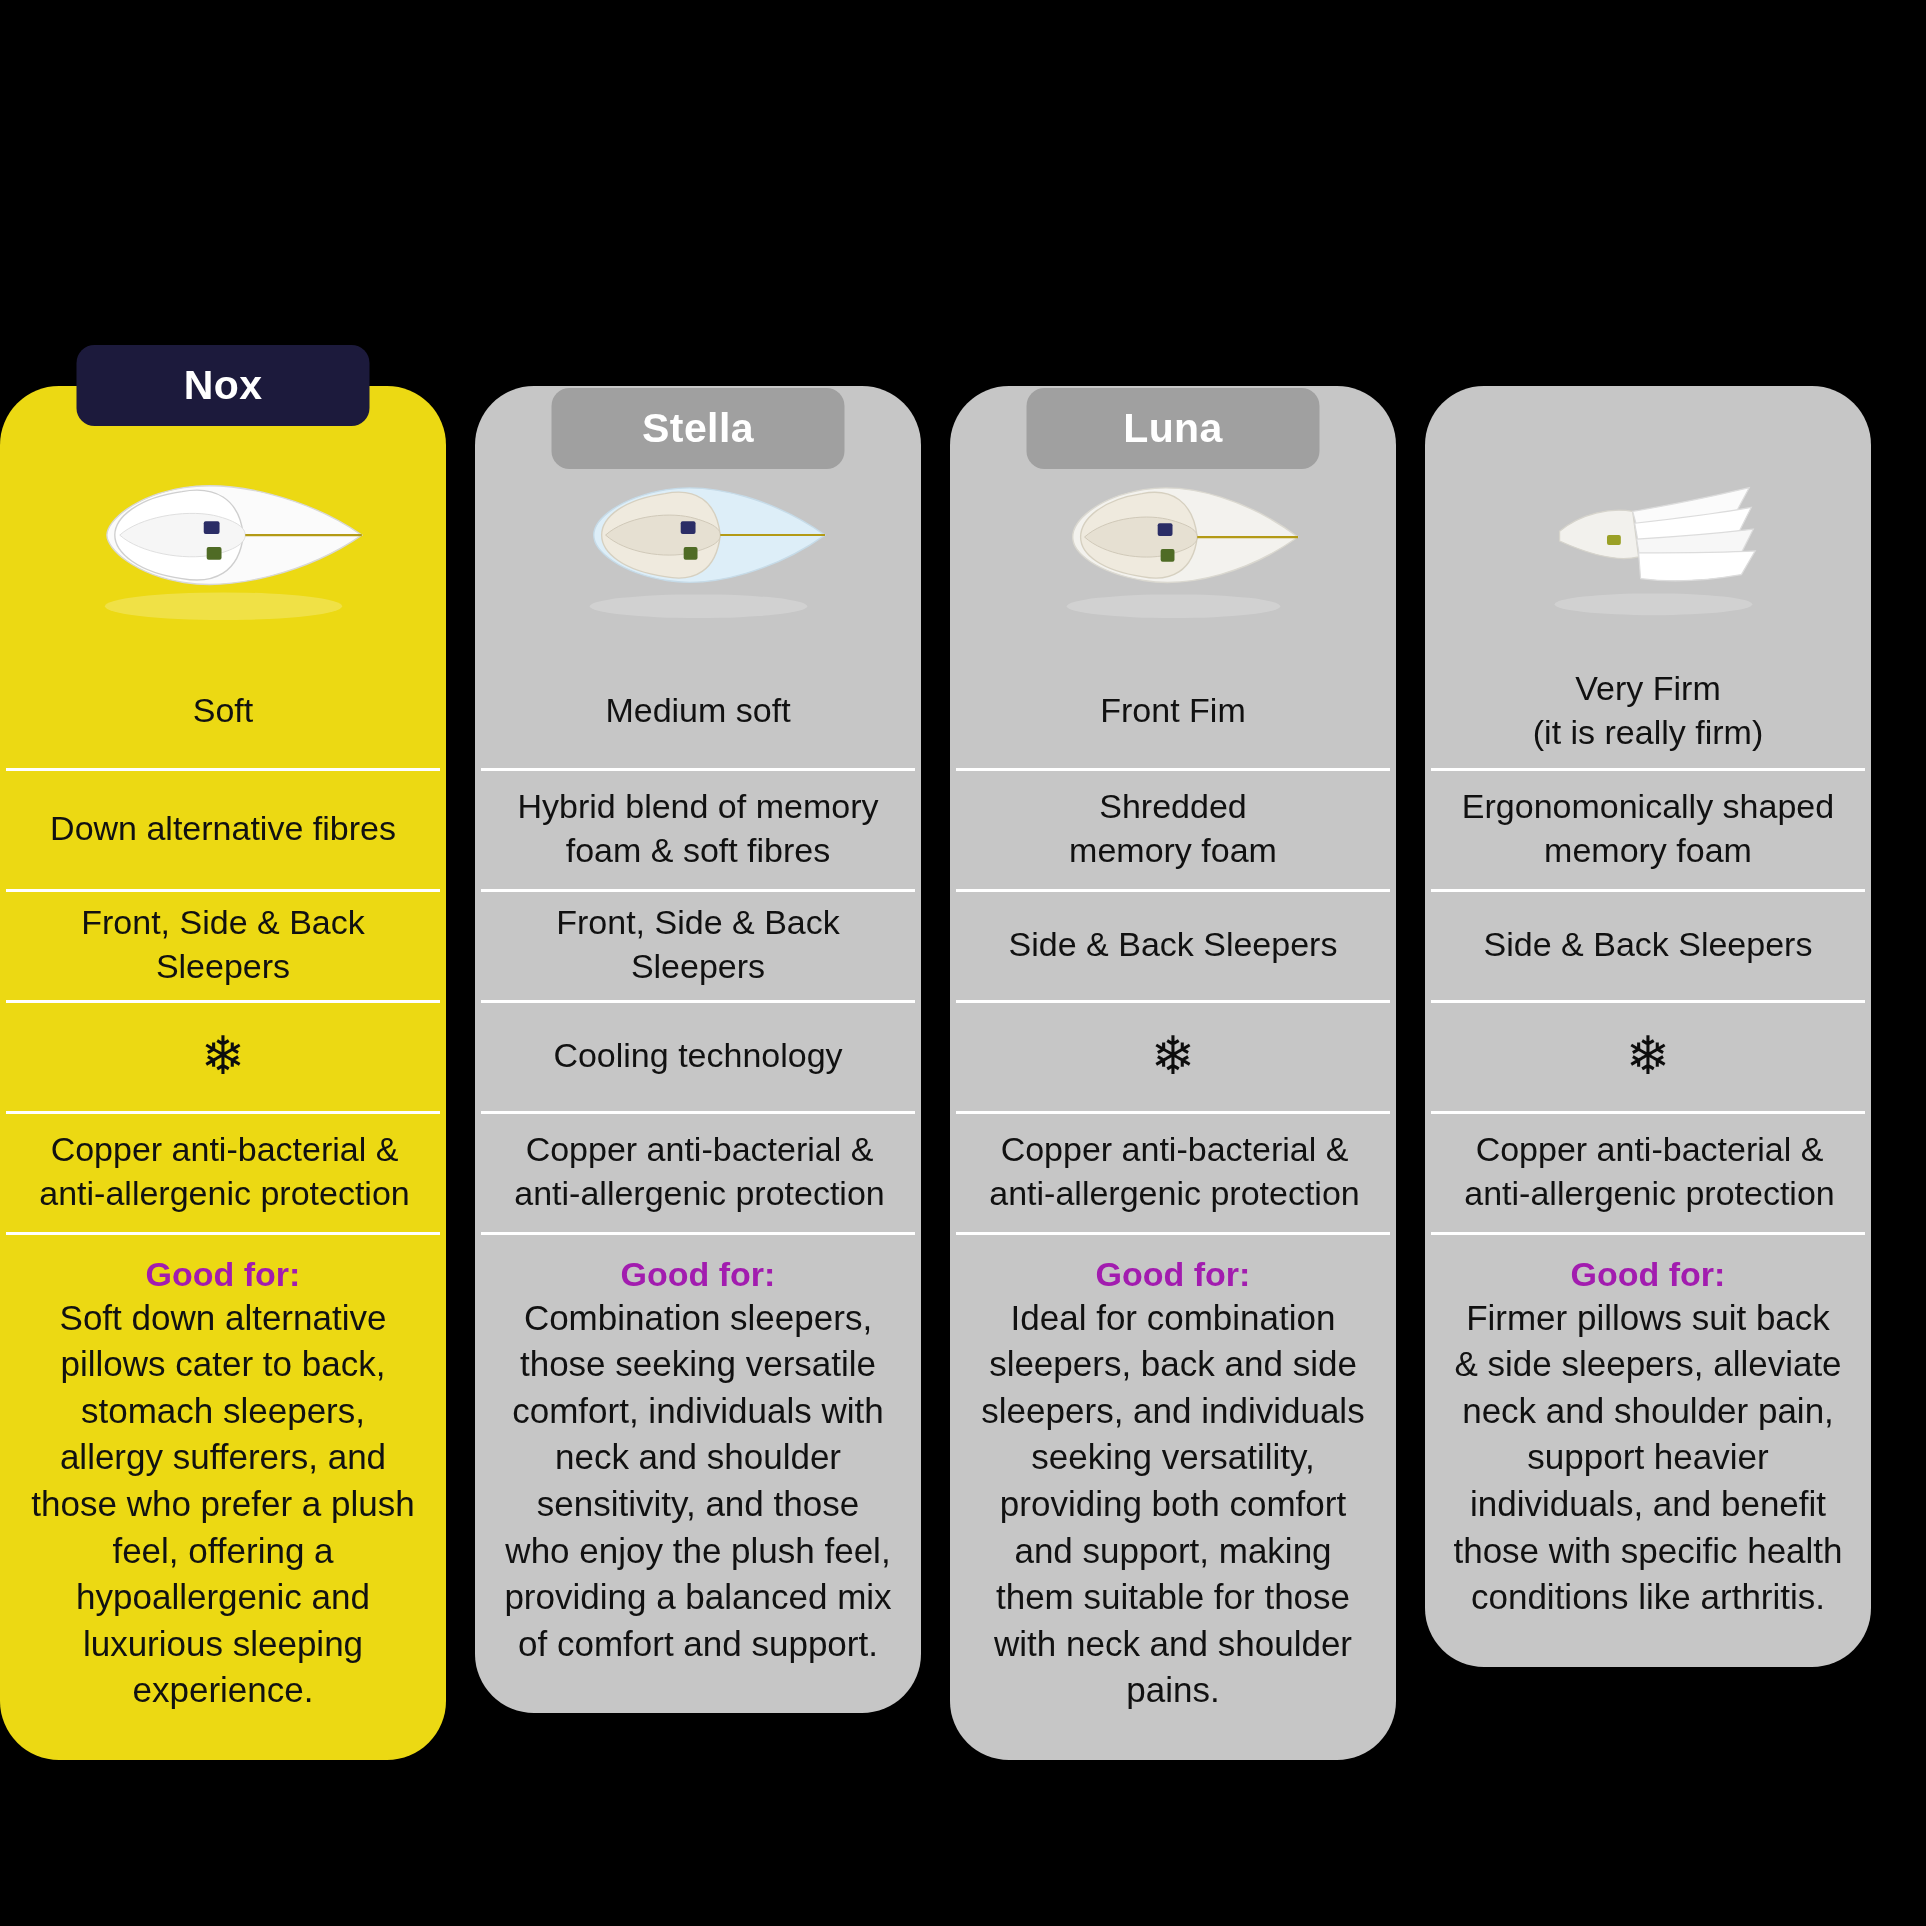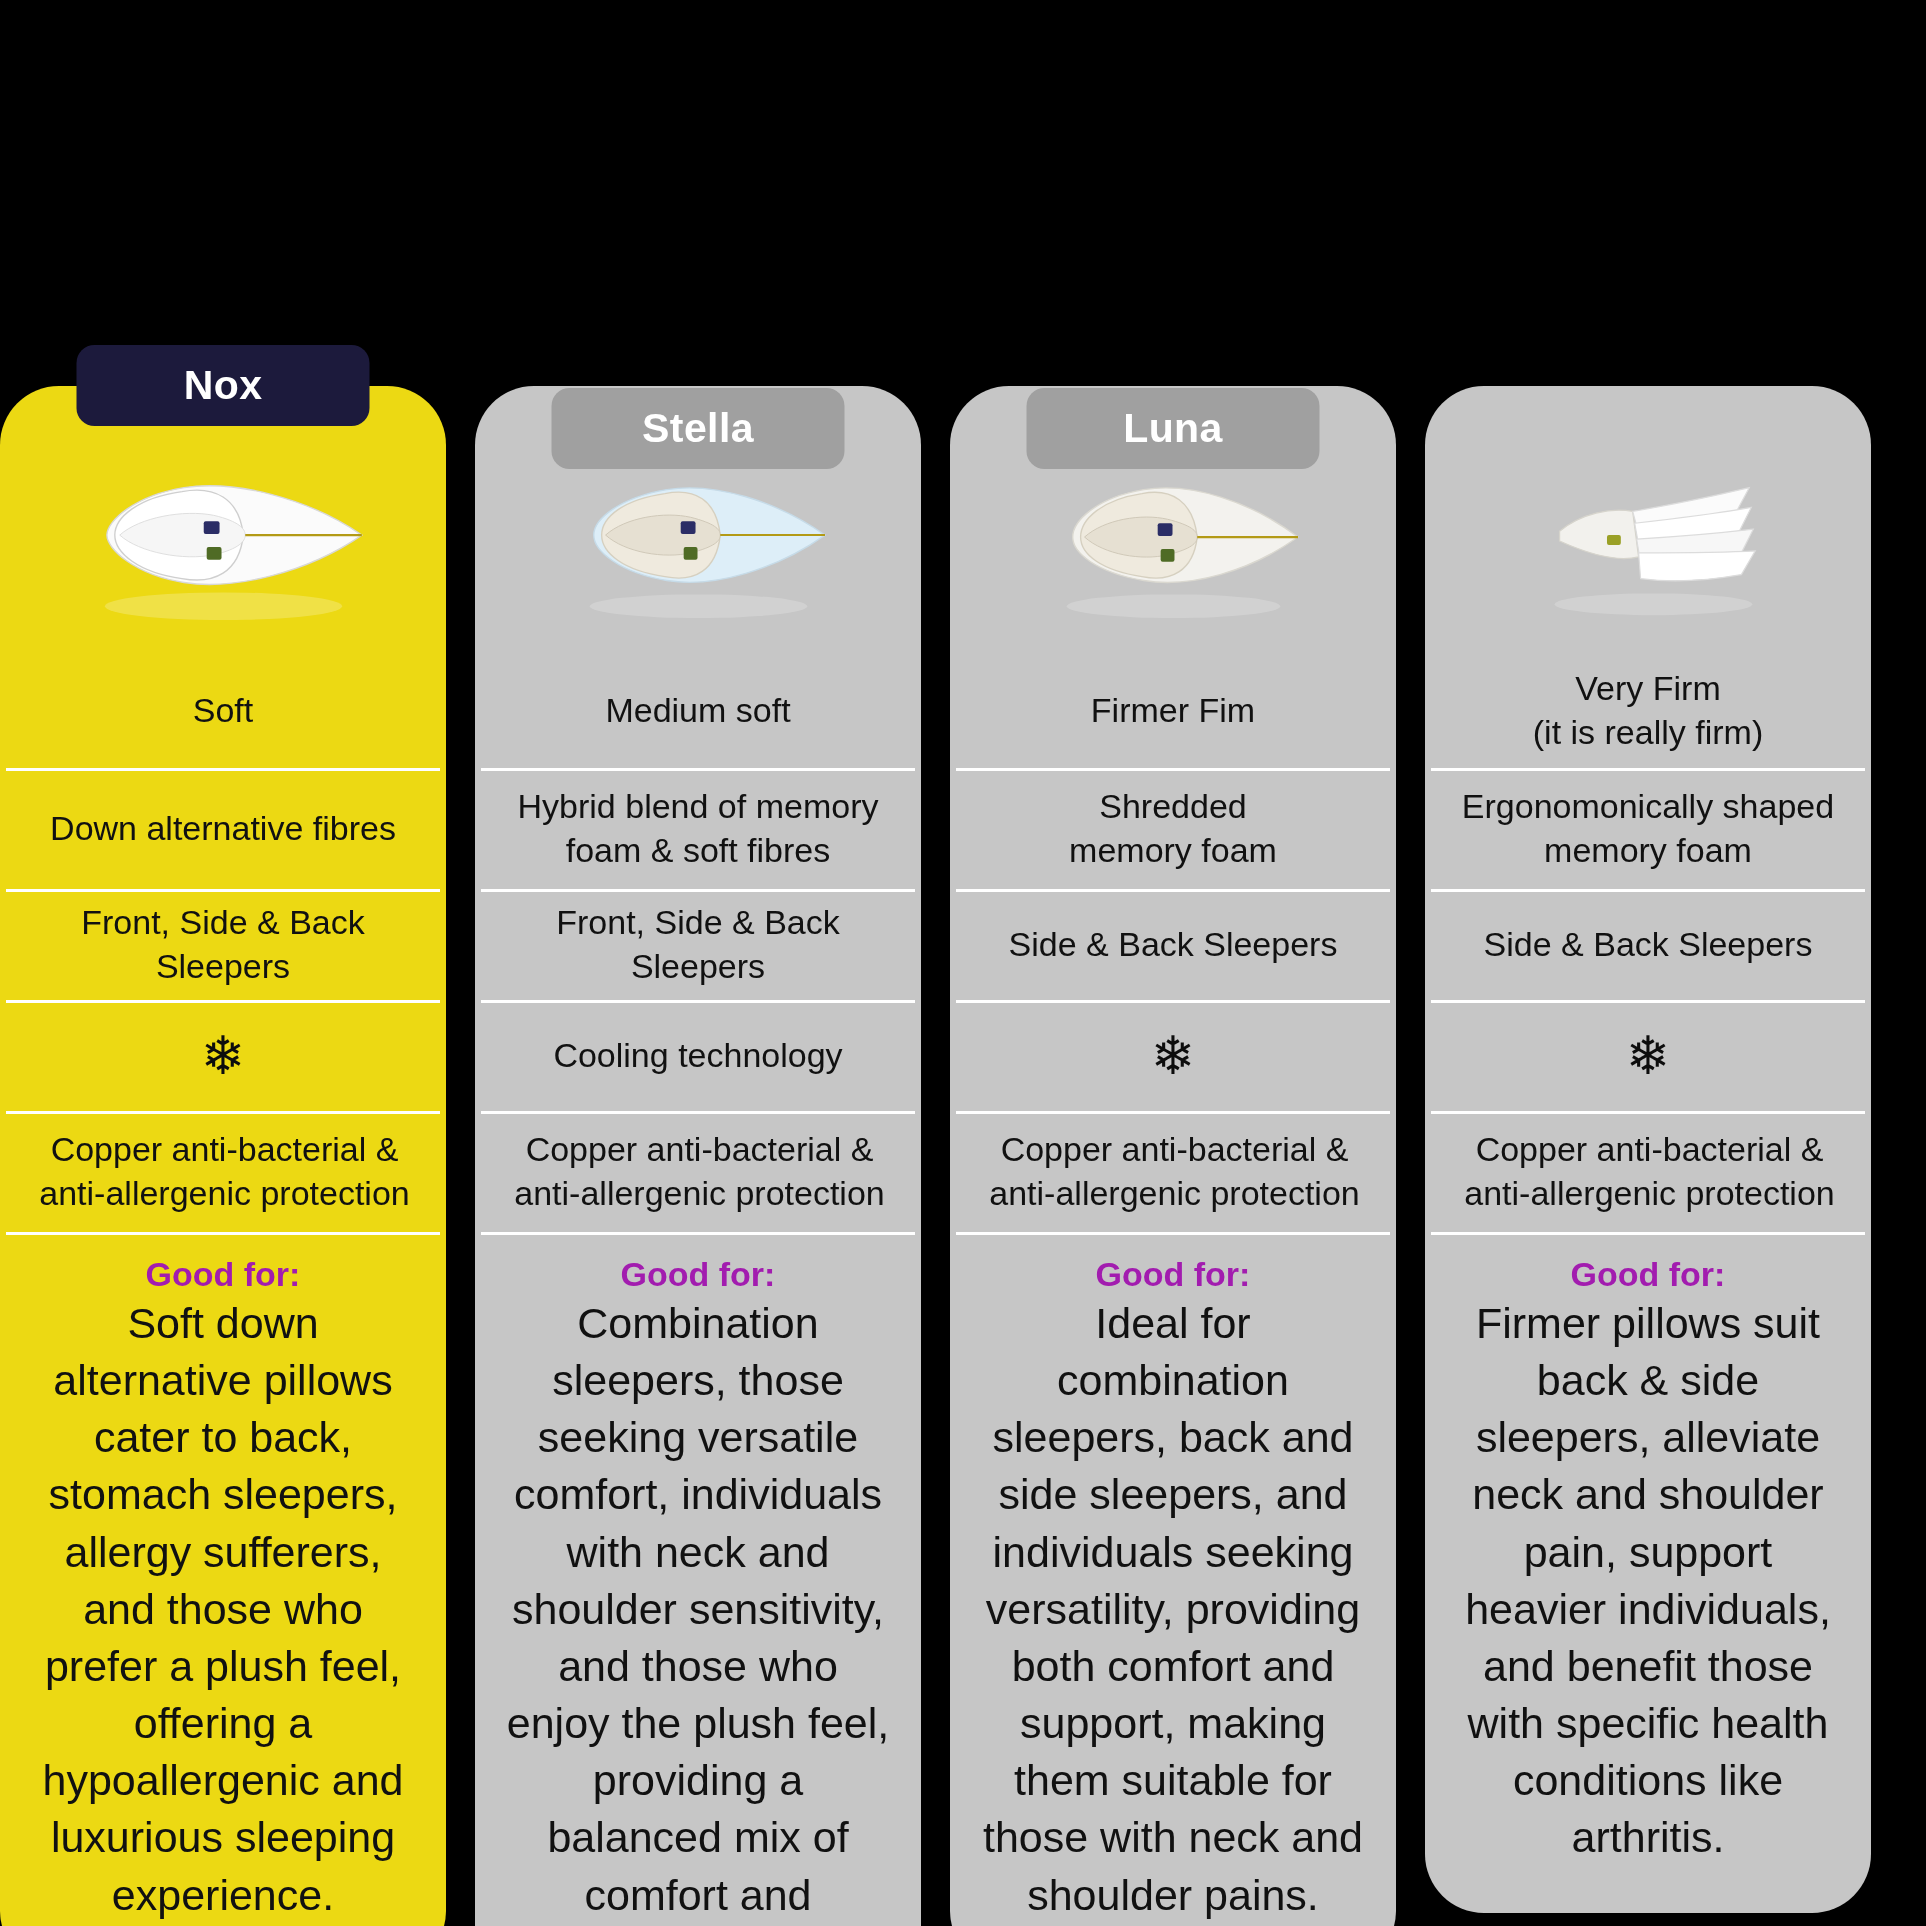--- a/index.html
+++ b/index.html
@@ -141,21 +141,21 @@
     height: 3px;
     background: #ffffff;
   }
   .goodfor-title {
     font-size: 34px;
     font-weight: bold;
     color: #a21caf;
     line-height: 1.2;
   }
   .goodfor-body {
-    font-size: 43px;
+    font-size: 35px;
     line-height: 1.33;
     color: #111111;
   }
 </style>
 </head>
 <body>
 
 <div class="board">
   <div class="columns">
 
@@ -251,21 +251,21 @@
             <path d="M130 32 C178 24 238 44 286 80 C238 114 178 132 130 124 C82 116 58 96 58 80 C58 64 82 40 130 32 Z" fill="#f3f2ee" stroke="#dad8d0" stroke-width="1.4"></path>
             <path d="M128 36 C158 30 180 44 184 80 C180 114 158 126 128 120 C88 114 66 98 66 80 C66 62 88 42 128 36 Z" fill="#efeade" stroke="#d6d0c0" stroke-width="1.4"></path>
             <path d="M70 80 C90 62 128 56 154 62 C178 68 184 74 184 80 C184 86 178 92 154 98 C128 104 90 98 70 80 Z" fill="#e6e0d2" stroke="#cfc8b8" stroke-width="1"></path>
             <path d="M184 80 L286 80" stroke="#b39a16" stroke-width="2.2"></path>
             <rect x="144" y="66" width="15" height="13" rx="2" fill="#2b2d66"></rect>
             <rect x="147" y="92" width="14" height="13" rx="2" fill="#4f6b25"></rect>
           </svg>
         </div>
 
         <div class="row row-firmness">
-          <span class="row-text">Firmer Fim</span>
+          <span class="row-text">Front Fim</span>
         </div>
         <div class="row row-material">
           <span class="row-text">Shredded
 memory foam</span>
         </div>
         <div class="row row-sleepers">
           <span class="row-text">Side &amp; Back Sleepers</span>
         </div>
         <div class="row row-cooling">
           <span class="snowflake">❄</span>

